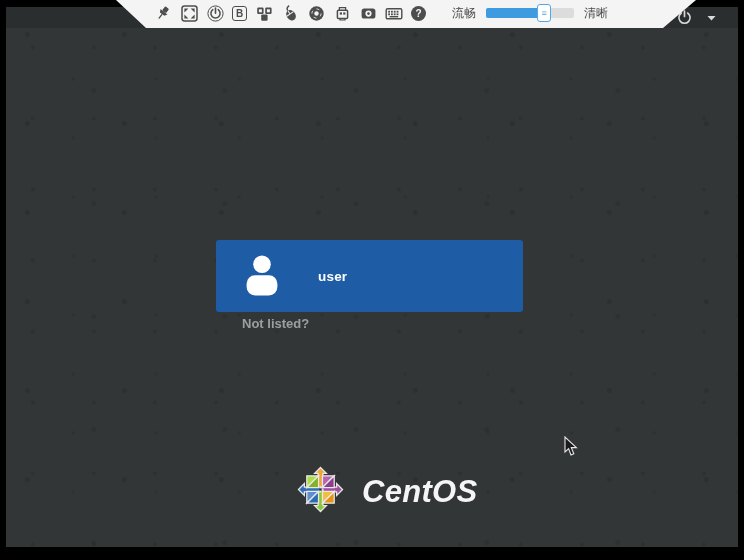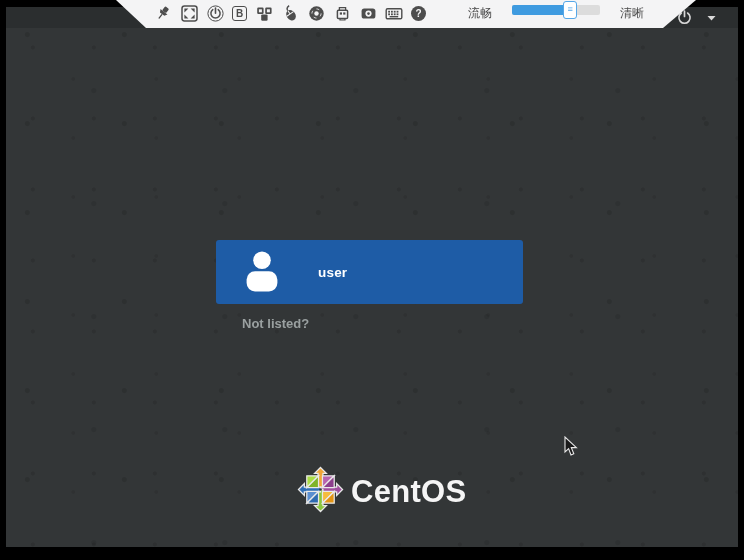--- a/index.html
+++ b/index.html
@@ -27,35 +27,35 @@
   .viewer-toolbar { position:absolute; left:116px; top:0; width:580px; height:28px; background:#f4f4f5; z-index:10;
     clip-path: polygon(0 0, 100% 0, calc(100% - 33px) 100%, 30px 100%);
     display:flex; align-items:center; padding:0 48px 2px 38px; gap:8px; }
   .tbtn { width:18px; height:18px; display:flex; align-items:center; justify-content:center; flex:0 0 auto; }
   .tbtn svg { display:block; }
   .key-box { width:15px; height:15px; border:1.6px solid #4d4d4d; border-radius:3px; color:#4d4d4d;
     font-size:10px; font-weight:bold; display:flex; align-items:center; justify-content:center; }
   .help-badge { width:15px; height:15px; border-radius:50%; background:#4d4d4d; color:#f4f4f5;
     font-size:10px; font-weight:bold; display:flex; align-items:center; justify-content:center; }
 
-  .slider-group { display:flex; gap:20px; margin-left:34px; }
+  .slider-group { display:flex; align-items:center; gap:10px; margin-left:18px; }
   .slider-label { font-size:12px; color:#4a4a4a; white-space:nowrap; }
   .slider-track { position:relative; width:88px; height:10px; background:#dcdcdc; border-radius:2px; }
   .slider-fill { position:absolute; left:0; top:0; height:100%; width:66%; background:#3f9be0; border-radius:2px 0 0 2px; }
   .slider-handle { position:absolute; left:calc(66% - 7px); top:-4px; width:14px; height:18px; background:#fff;
     border:1.5px solid #56a7e8; border-radius:3px; display:flex; align-items:center; justify-content:center;
     color:#56a7e8; font-size:9px; line-height:1; }
 
   
-  .user-tile { position:absolute; left:210px; top:233px; width:307px; height:64px; background:#1e5ca6;
+  .user-tile { position:absolute; left:210px; top:233px; width:307px; height:72px; background:#1e5ca6;
     border-radius:3px; display:flex; align-items:center; padding-left:24px; z-index:1; }
   .user-name { color:#ffffff; font-weight:bold; font-size:13.5px; margin-left:34px; letter-spacing:.2px; }
   .not-listed { position:absolute; left:210px; top:309px; color:#9aa0a0; font-weight:bold; font-size:13px; z-index:1;padding-left:26px; }
 
-  .brand { position:absolute; left:291px; top:459px; display:flex; align-items:center; gap:7px; z-index:1; }
+  .brand { position:absolute; left:291px; top:459px; display:flex; align-items:center; gap:18px; z-index:1;font-style:italic; }
   .brand-word { color:#f5f5f5; font-weight:bold; font-size:31px; letter-spacing:.3px; }
 
   .cursor { position:absolute; left:564px; top:436px; z-index:20; }
 </style>
 </head>
 <body>
 
 <div class="frame">
   <div class="screen">
 

